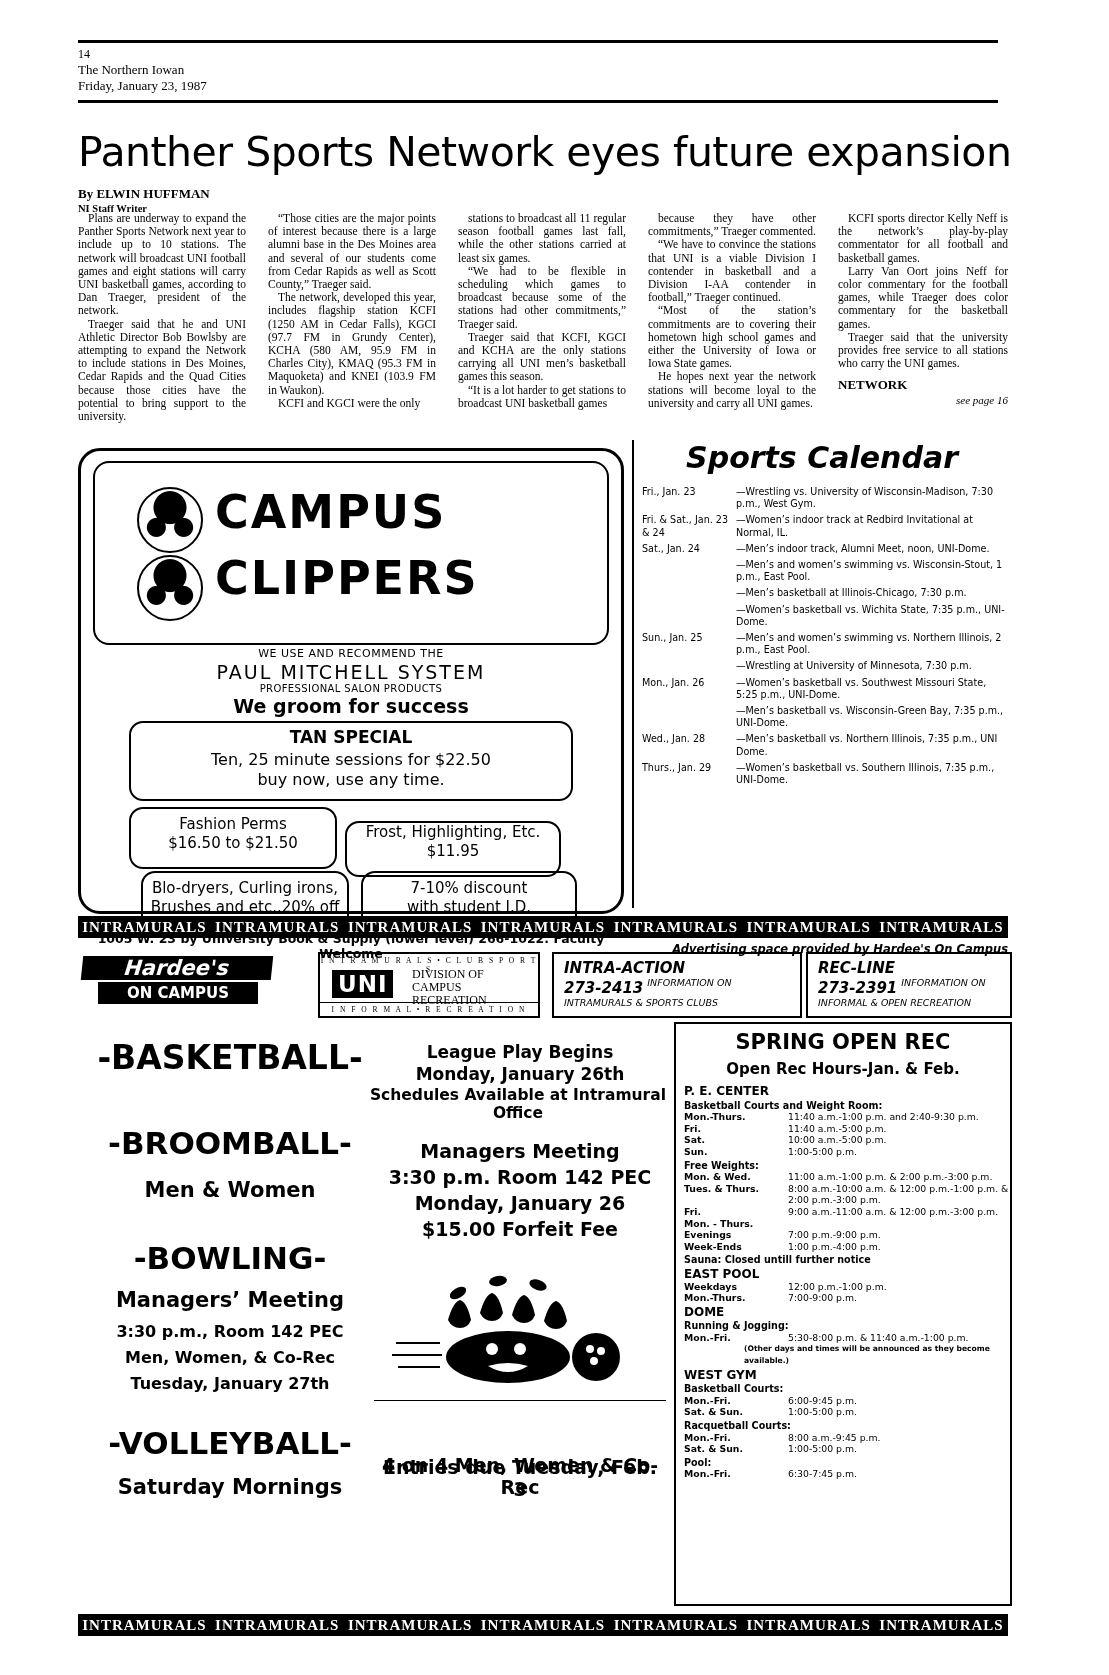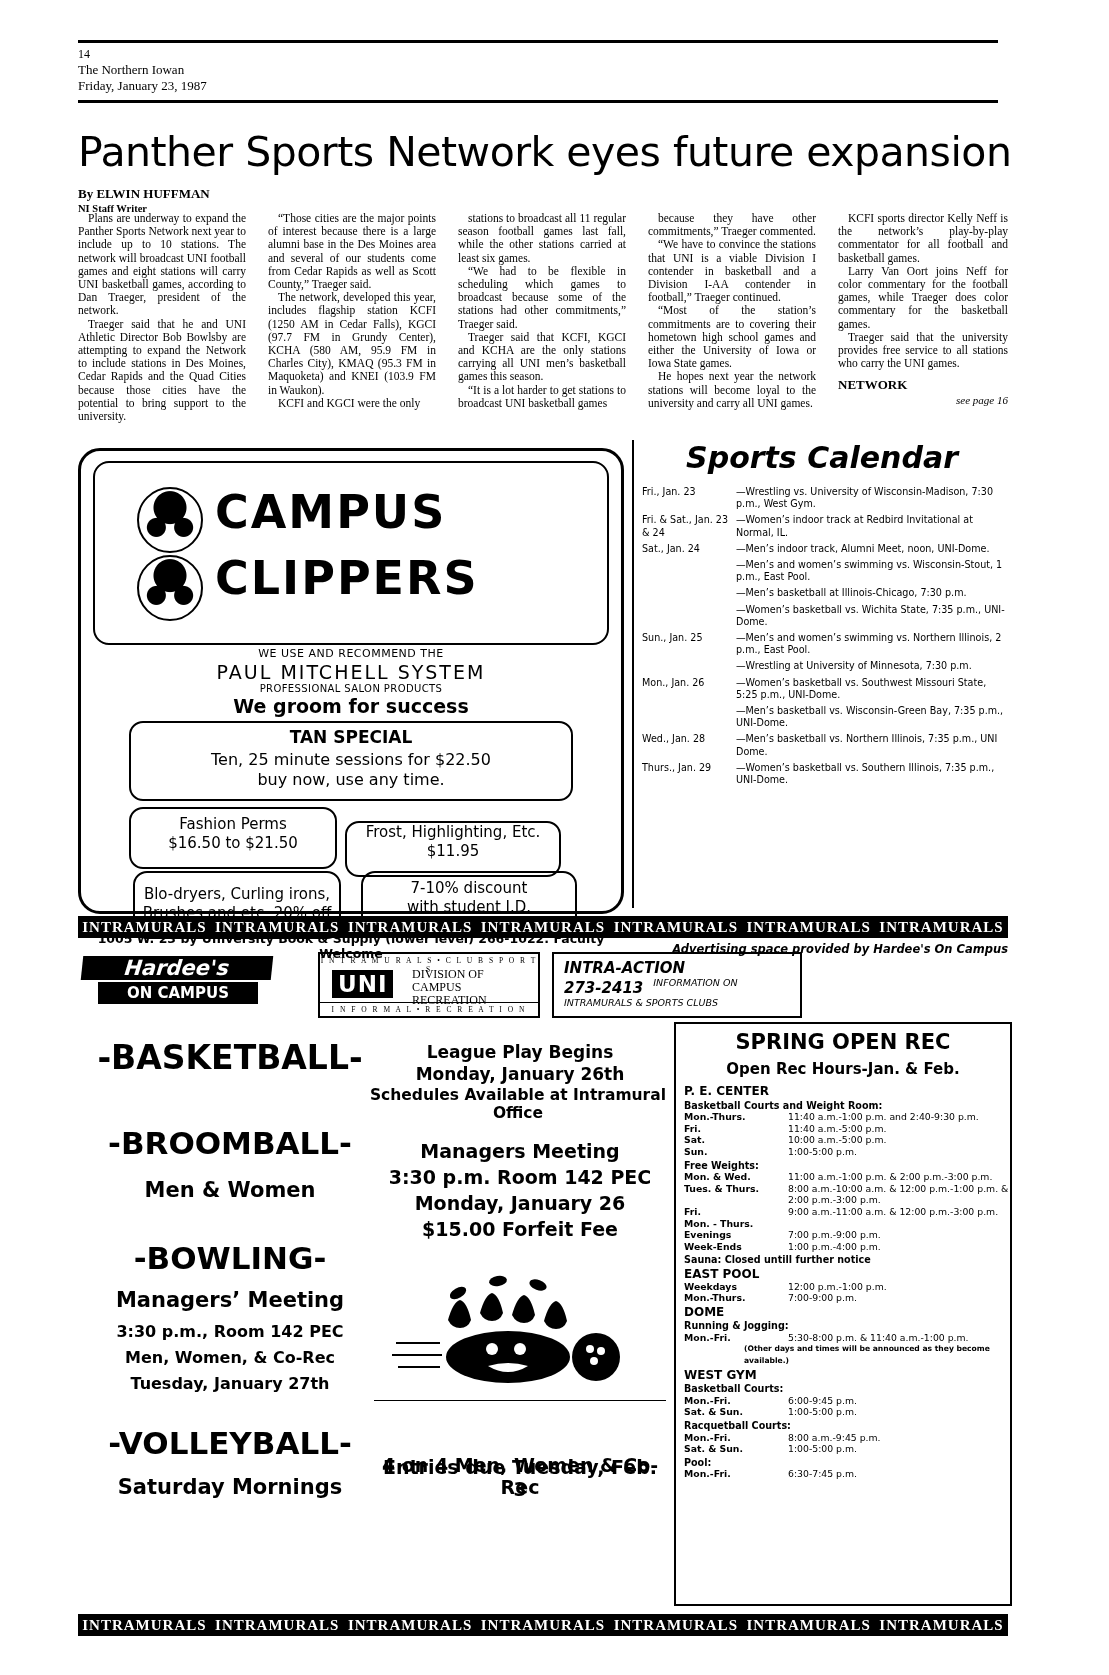--- a/index.html
+++ b/index.html
@@ -97,21 +97,21 @@
             border:2px solid #000; border-radius:14px; text-align:center;}
   .tan-title { font-family:"DejaVu Sans", sans-serif; font-size:17px; font-weight:bold; margin-top:4px;}
   .tan-l1 { font-family:"DejaVu Sans", sans-serif; font-size:16px; margin-top:3px;}
   .tan-l2 { font-family:"DejaVu Sans", sans-serif; font-size:16px; margin-top:1px;}
 
   .sbox { position:absolute; border:2px solid #000; border-radius:14px;
           font-family:"DejaVu Sans", sans-serif; font-size:15px; text-align:center; }
   .sbox div { line-height:19px; }
   .sb1 { left:48px;  top:356px; width:204px; height:52px; padding-top:6px;}
   .sb2 { left:264px; top:356px; width:212px; height:52px; padding-top:0;margin-top:14px;}
-  .sb3 { left:52px;  top:420px; width:204px; height:52px; padding-top:12px;}
+  .sb3 { left:60px;  top:420px; width:204px; height:52px; padding-top:6px;}
   .sb4 { left:280px; top:420px; width:212px; height:52px; padding-top:6px;}
 
   .clip-footer { position:absolute; left:0; top:480px; width:100%; text-align:center;
                  font-family:"DejaVu Sans", sans-serif; font-size:12.5px; font-weight:bold;}
 
   
   .calendar { position:absolute; left:632px; top:440px; width:376px; height:468px;
               border-left:2px solid #000; }
   .cal-title { position:absolute; left:0; top:0; width:100%; text-align:center;
     font-family:"DejaVu Sans", sans-serif; font-style:italic; font-weight:bold;
@@ -151,21 +151,21 @@
   .uni-logo { position:absolute; left:12px; top:16px; font-family:"DejaVu Sans", sans-serif;
               font-weight:bold; font-size:23px; background:#000; color:#fff; padding:1px 6px; letter-spacing:1px;}
   .unirec-text { position:absolute; left:92px; top:14px; font-family:"Liberation Serif", serif;
                  font-size:12px; line-height:13px; }
 
   .infobox { position:absolute; border:2px solid #000; }
   .ib1 { left:552px; top:952px; width:246px; height:62px; }
   .ib2 { left:806px; top:952px; width:202px; height:62px; }
   .ib-title { font-family:"DejaVu Sans", sans-serif; font-weight:bold; font-style:italic; font-size:15px; margin:5px 0 0 10px;}
   .ib-phone { font-family:"DejaVu Sans", sans-serif; font-weight:bold; font-style:italic; font-size:15px; margin:2px 0 0 10px; display:inline-block;}
-  .ib-note { font-family:"DejaVu Sans", sans-serif; font-style:italic; font-size:9.5px; display:inline-block; margin-left:6px; line-height:11px; vertical-align:top;}
+  .ib-note { font-family:"DejaVu Sans", sans-serif; font-style:italic; font-size:9.5px; display:inline-block; line-height:11px; vertical-align:top;}
   .ib-note2 { font-family:"DejaVu Sans", sans-serif; font-style:italic; font-size:9.5px; margin-left:10px; line-height:11px;}
 
   
   .sportword { position:absolute; font-family:"DejaVu Sans", sans-serif; font-weight:bold; text-align:center; width:300px; left:80px;}
   .sw-basket { top:1038px; font-size:33px; }
   .sw-broom { top:1125px; font-size:31px; }
   .sw-mw { top:1178px; font-size:21px; }
   .sw-bowl { top:1240px; font-size:31px; }
   .sw-bowl-m { top:1288px; font-size:21px; }
   .sw-bowl-l1 { top:1322px; font-size:16px; font-weight:bold;}
@@ -378,20 +378,28 @@
 
   <div class="infobox ib1">
     <div class="ib-title">INTRA-ACTION</div>
     <div>
       <span class="ib-phone">273-2413</span>
       <span class="ib-note">INFORMATION ON</span>
     </div>
     <div class="ib-note2">INTRAMURALS &amp; SPORTS CLUBS</div>
   </div>
 
+  <div class="infobox ib2">
+    <div class="ib-title">REC-LINE</div>
+    <div>
+      <span class="ib-phone">273-2391</span>
+      <span class="ib-note">INFORMATION ON</span>
+    </div>
+    <div class="ib-note2">INFORMAL &amp; OPEN RECREATION</div>
+  </div>
 
   <div class="sportword sw-basket">-BASKETBALL-</div>
   <div class="sportword sw-broom">-BROOMBALL-</div>
   <div class="sportword sw-mw">Men &amp; Women</div>
   <div class="sportword sw-bowl">-BOWLING-</div>
   <div class="sportword sw-bowl-m">Managers’ Meeting</div>
   <div class="sportword sw-bowl-l1">3:30 p.m., Room 142 PEC</div>
   <div class="sportword sw-bowl-l2">Men, Women, &amp; Co-Rec</div>
   <div class="sportword sw-bowl-l3">Tuesday, January 27th</div>
   <div class="sportword sw-volley">-VOLLEYBALL-</div>

